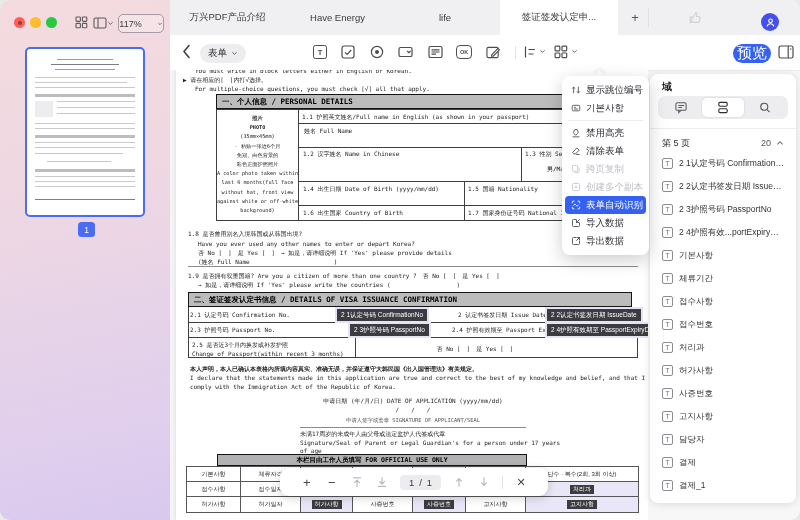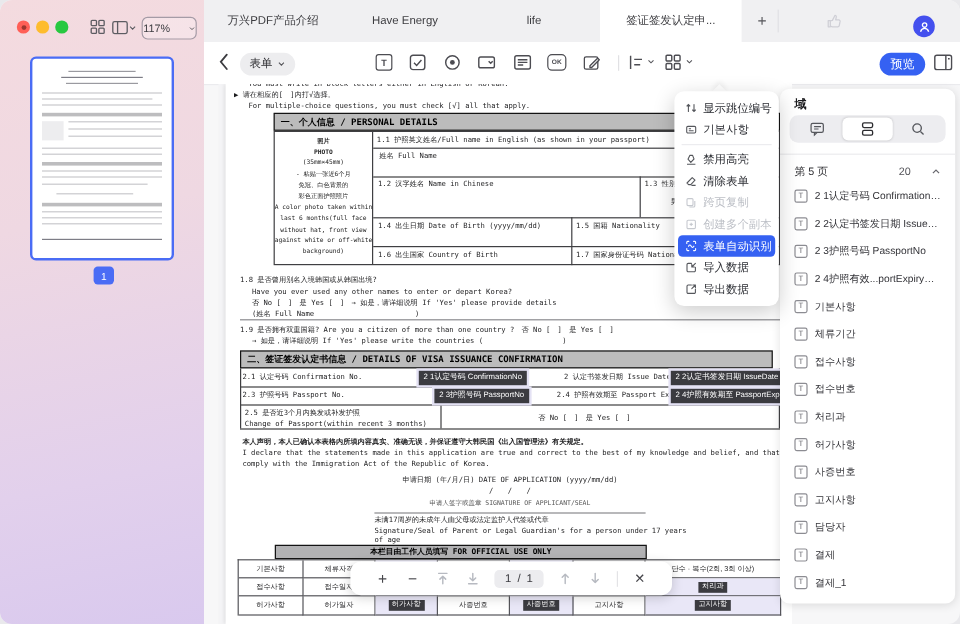--- a/index.html
+++ b/index.html
@@ -29,29 +29,29 @@
   
   .toolbar{position:absolute;left:170px;top:35px;width:695px;height:35px;background:#fff;border-bottom:1px solid #ebebee}
   .modepill{position:absolute;left:30px;top:9px;height:19px;padding:0 8px;background:#ededef;border-radius:9.5px;
             display:flex;align-items:center;gap:4px;font-size:9.5px;color:#2f2f33}
   .tico{position:absolute;top:10px;color:#4c4c52}
   .boxicon{box-sizing:border-box;width:14px;height:14px;border:1.3px solid #4c4c52;border-radius:2.5px;
            display:flex;align-items:center;justify-content:center;font-size:7.5px;font-weight:bold;color:#4c4c52;background:#fff}
   .okicon{width:16px;border-radius:4px;font-size:5.5px;letter-spacing:0}
   .toolsep{position:absolute;left:345px;top:11px;width:1px;height:13px;background:#e1e1e4}
   .preview{position:absolute;left:563px;top:9px;width:38px;height:19px;background:#3561f2;border-radius:9.5px;
-           display:flex;align-items:center;justify-content:center;font-size:10px;color:#fff}
+           display:flex;align-items:center;justify-content:center;font-size:15px;color:#fff}
   
   .thumb{position:absolute;left:25px;top:47px;width:120px;height:170px;background:#fff;border:2px solid #4a6cf5;border-radius:5px;box-sizing:border-box;overflow:hidden}
   .tline{position:absolute;background:#c9c9cc;height:1px}
   .tbar{position:absolute;background:#bdbdbf;height:3px}
   .badge{position:absolute;left:78px;top:222px;width:17px;height:15px;background:#4a6cf5;border-radius:3.5px;
          display:flex;align-items:center;justify-content:center;font-size:8.5px;color:#fff}
   
-  .canvas{position:absolute;left:182px;top:70px;width:478px;height:450px;background:#f4f4f6;overflow:hidden}
+  .canvas{position:absolute;left:170px;top:70px;width:478px;height:450px;background:#f4f4f6;overflow:hidden}
   .page{position:absolute;left:6px;top:0;width:472px;height:450px;background:#fff;overflow:hidden;box-shadow:-1px 0 3px rgba(0,0,0,.08)}
   .doc{position:absolute;font-family:"DejaVu Sans Mono","Liberation Mono",monospace;
        font-size:6px;line-height:7px;color:#1d1d1f;white-space:nowrap}
   .doc-b{font-weight:bold}
   .doc-g{color:#555}
   .secbar{position:absolute;box-sizing:border-box;background:#bcbcbc;border:1.5px solid #141414;
           display:flex;align-items:center;padding:0 5px;font-size:7.5px;font-weight:bold;color:#000;white-space:nowrap;
           font-family:"DejaVu Sans Mono","Liberation Mono",monospace}
   .hl{position:absolute;background:#3f3f42;height:1px}
   .vl{position:absolute;background:#3f3f42;width:1px}
@@ -89,21 +89,21 @@
   .msep{height:1px;background:#ececef;margin:3px 6px}
   
   .panel{position:absolute;left:650px;top:74px;width:146px;height:429px;background:#fff;border-radius:8px;z-index:30;
          box-shadow:0 1px 8px rgba(0,0,0,.12)}
   .ptitle{position:absolute;left:12px;top:6px;font-size:10px;font-weight:bold;color:#1b1b1e}
   .segc{position:absolute;left:8px;top:22px;width:130px;height:23px;background:#ededf0;border-radius:7px;display:flex;padding:2px;box-sizing:border-box}
   .seg{flex:1;display:flex;align-items:center;justify-content:center;color:#55575c;border-radius:5px}
   .seg.on{background:#fff;box-shadow:0 0 2px rgba(0,0,0,.15);color:#2c2c30}
   .pdiv{position:absolute;left:0;top:54px;width:100%;height:1px;background:#ececee}
   .grow{position:absolute;left:12px;top:61px;width:122px;height:16px;display:flex;align-items:center;font-size:9px;color:#2f2f33}
-  .gcount{margin-left:auto;color:#55555a;display:flex;align-items:center;gap:17px}
+  .gcount{margin-left:auto;color:#55555a;display:flex;align-items:center;gap:5px}
   .flist{position:absolute;left:0;top:78px;width:100%}
   .fitem{display:flex;align-items:center;gap:6px;height:23px;padding:0 12px}
   .ficon{box-sizing:border-box;width:11px;height:11px;border:1px solid #8c8c92;border-radius:2px;flex:none;
          display:flex;align-items:center;justify-content:center;font-size:6.5px;color:#6a6a70}
   .flabel{font-size:8.5px;color:#333338;white-space:nowrap;overflow:hidden;text-overflow:ellipsis}
   svg{display:block}
 </style>
 </head>
 <body>
 

